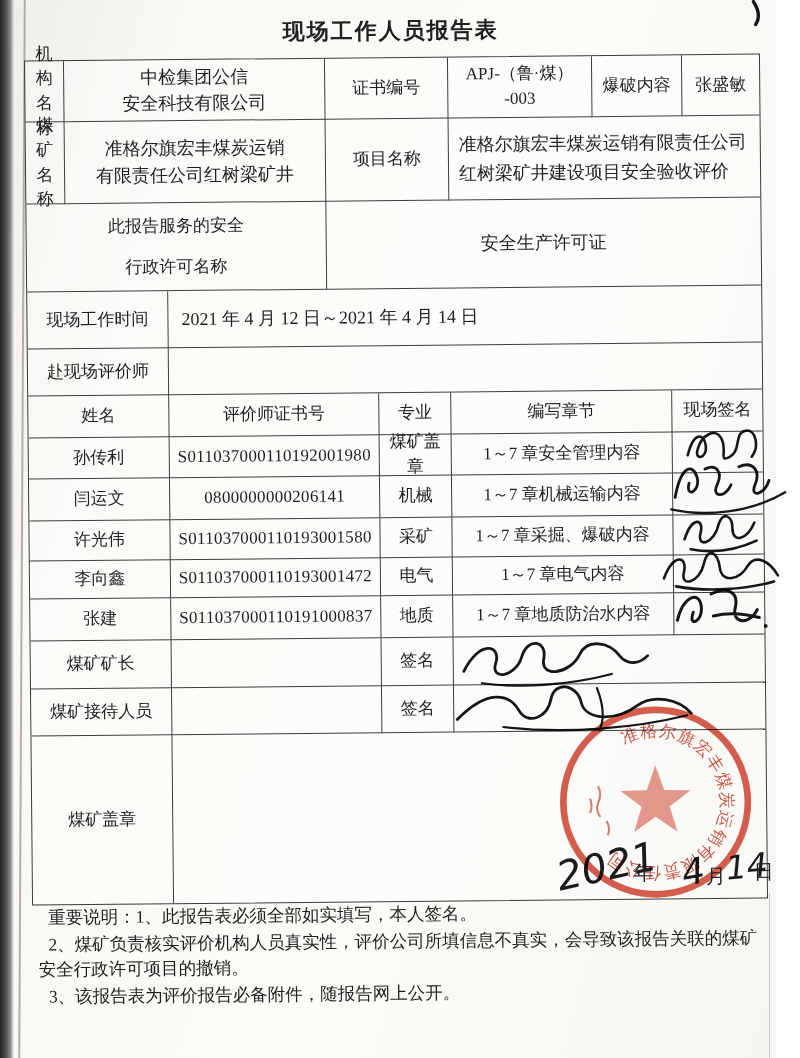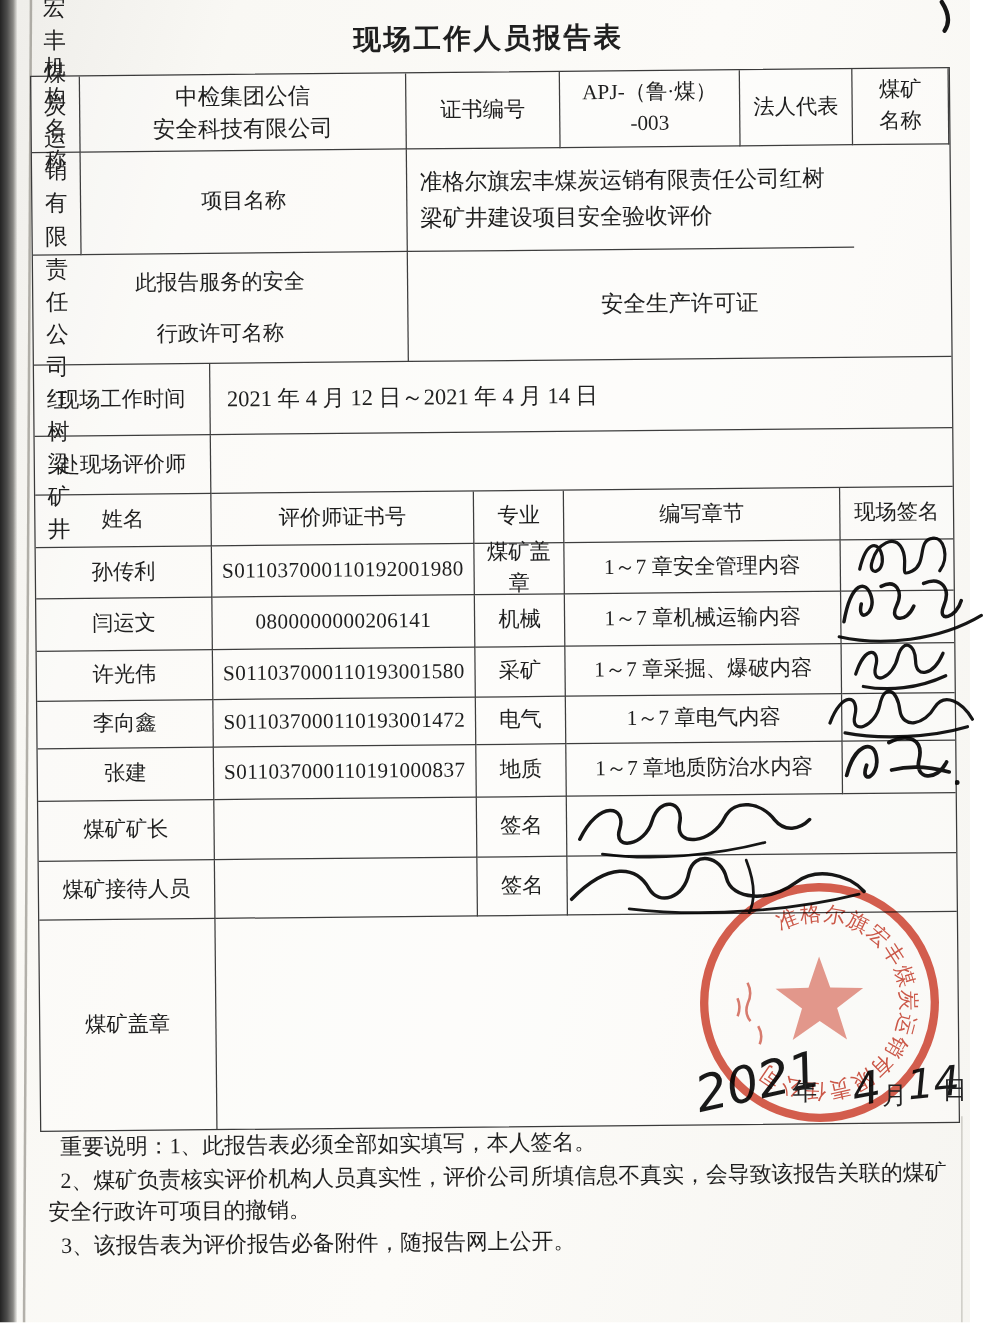--- a/index.html
+++ b/index.html
@@ -62,21 +62,22 @@
     <div class="tbl">
 
       <div class="sec secA">
         <div class="cell pre">机构
 名称</div>
         <div class="cell pre big">中检集团公信
 安全科技有限公司</div>
         <div class="cell">证书编号</div>
         <div class="cell pre">APJ-（鲁·煤）
 -003</div>
-        <div class="cell">法人代表</div>
+        <div class="cell">爆破内容</div>
+        <div class="cell noR">张盛敏</div>
 
         <div class="cell pre">煤矿
 名称</div>
         <div class="cell pre big">准格尔旗宏丰煤炭运销
 有限责任公司红树梁矿井</div>
         <div class="cell">项目名称</div>
         <div class="cell span3 noR projcell big">准格尔旗宏丰煤炭运销有限责任公司红树梁矿井建设项目安全验收评价</div>
 
         <div class="cell span2 pre permit">此报告服务的安全
 行政许可名称</div>

